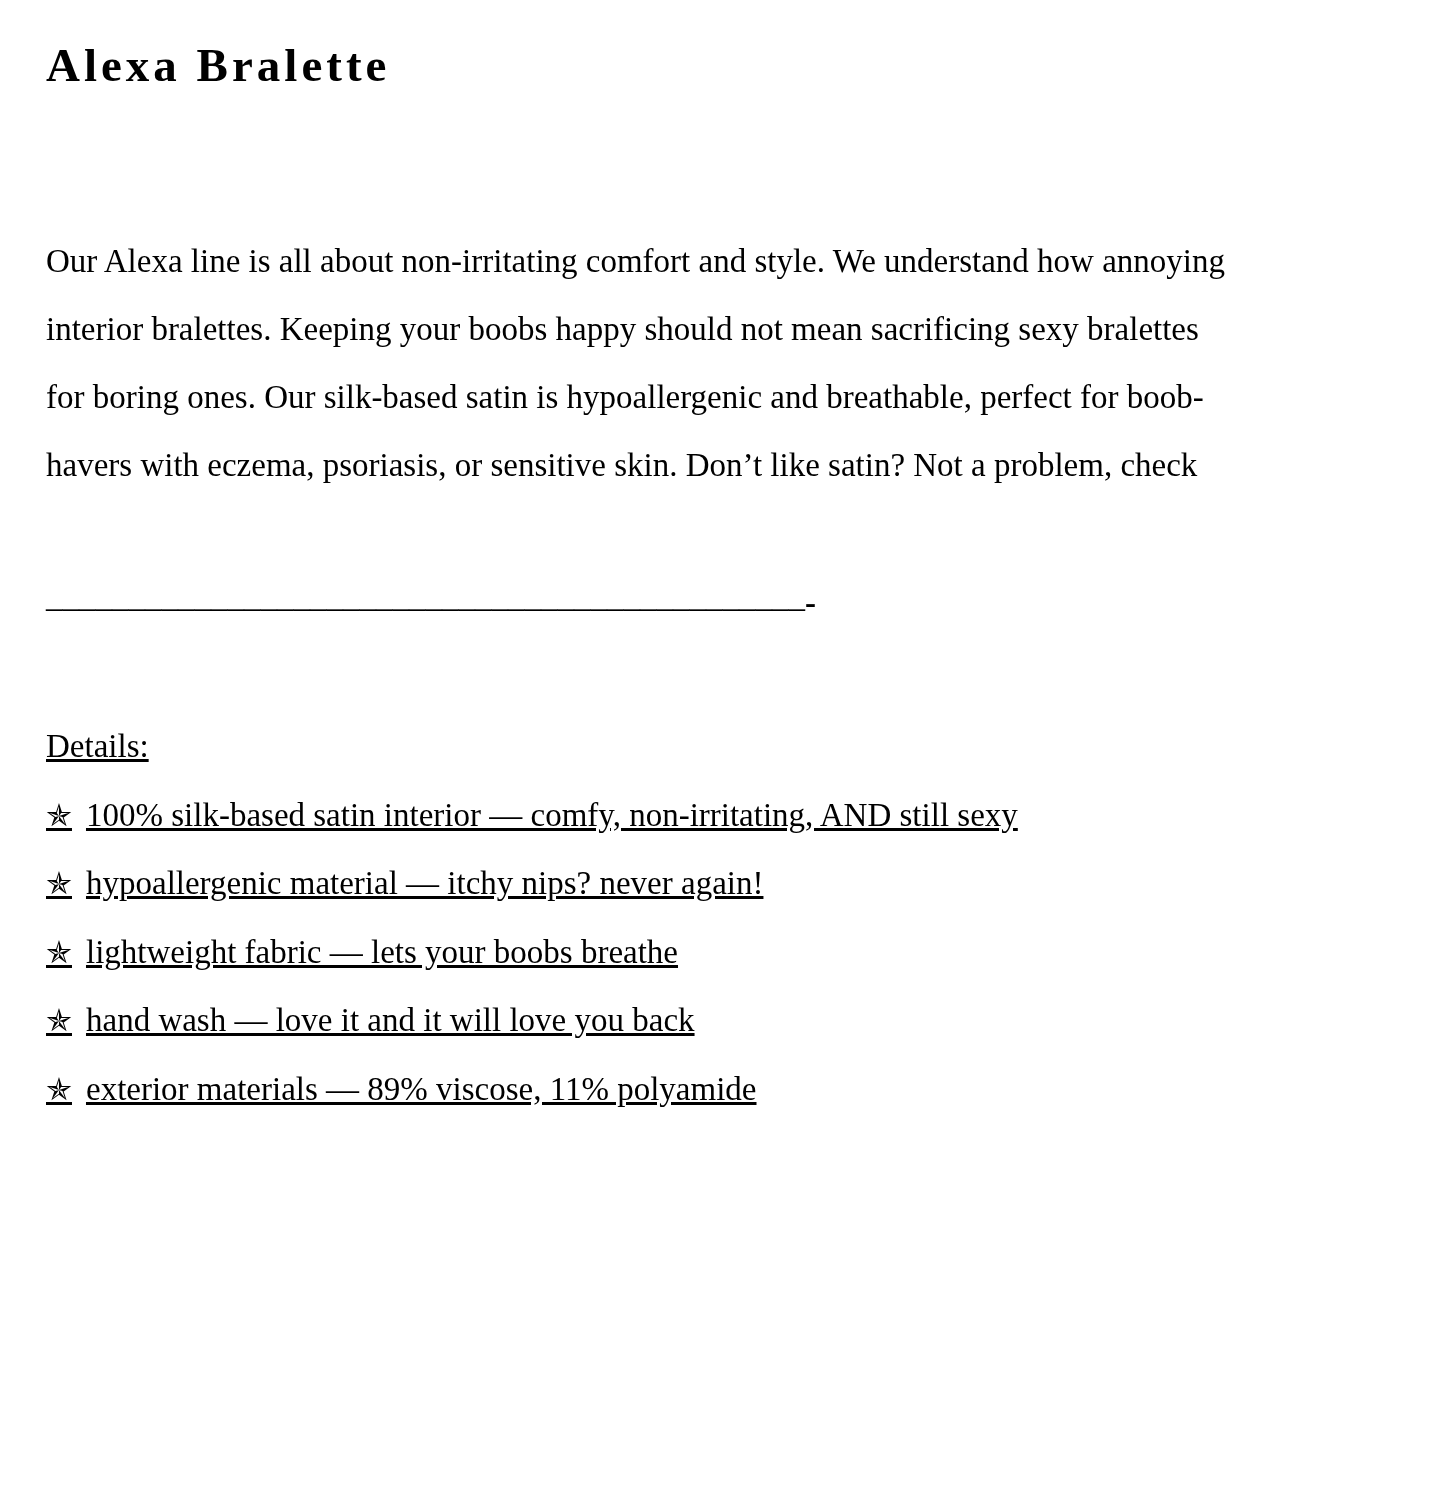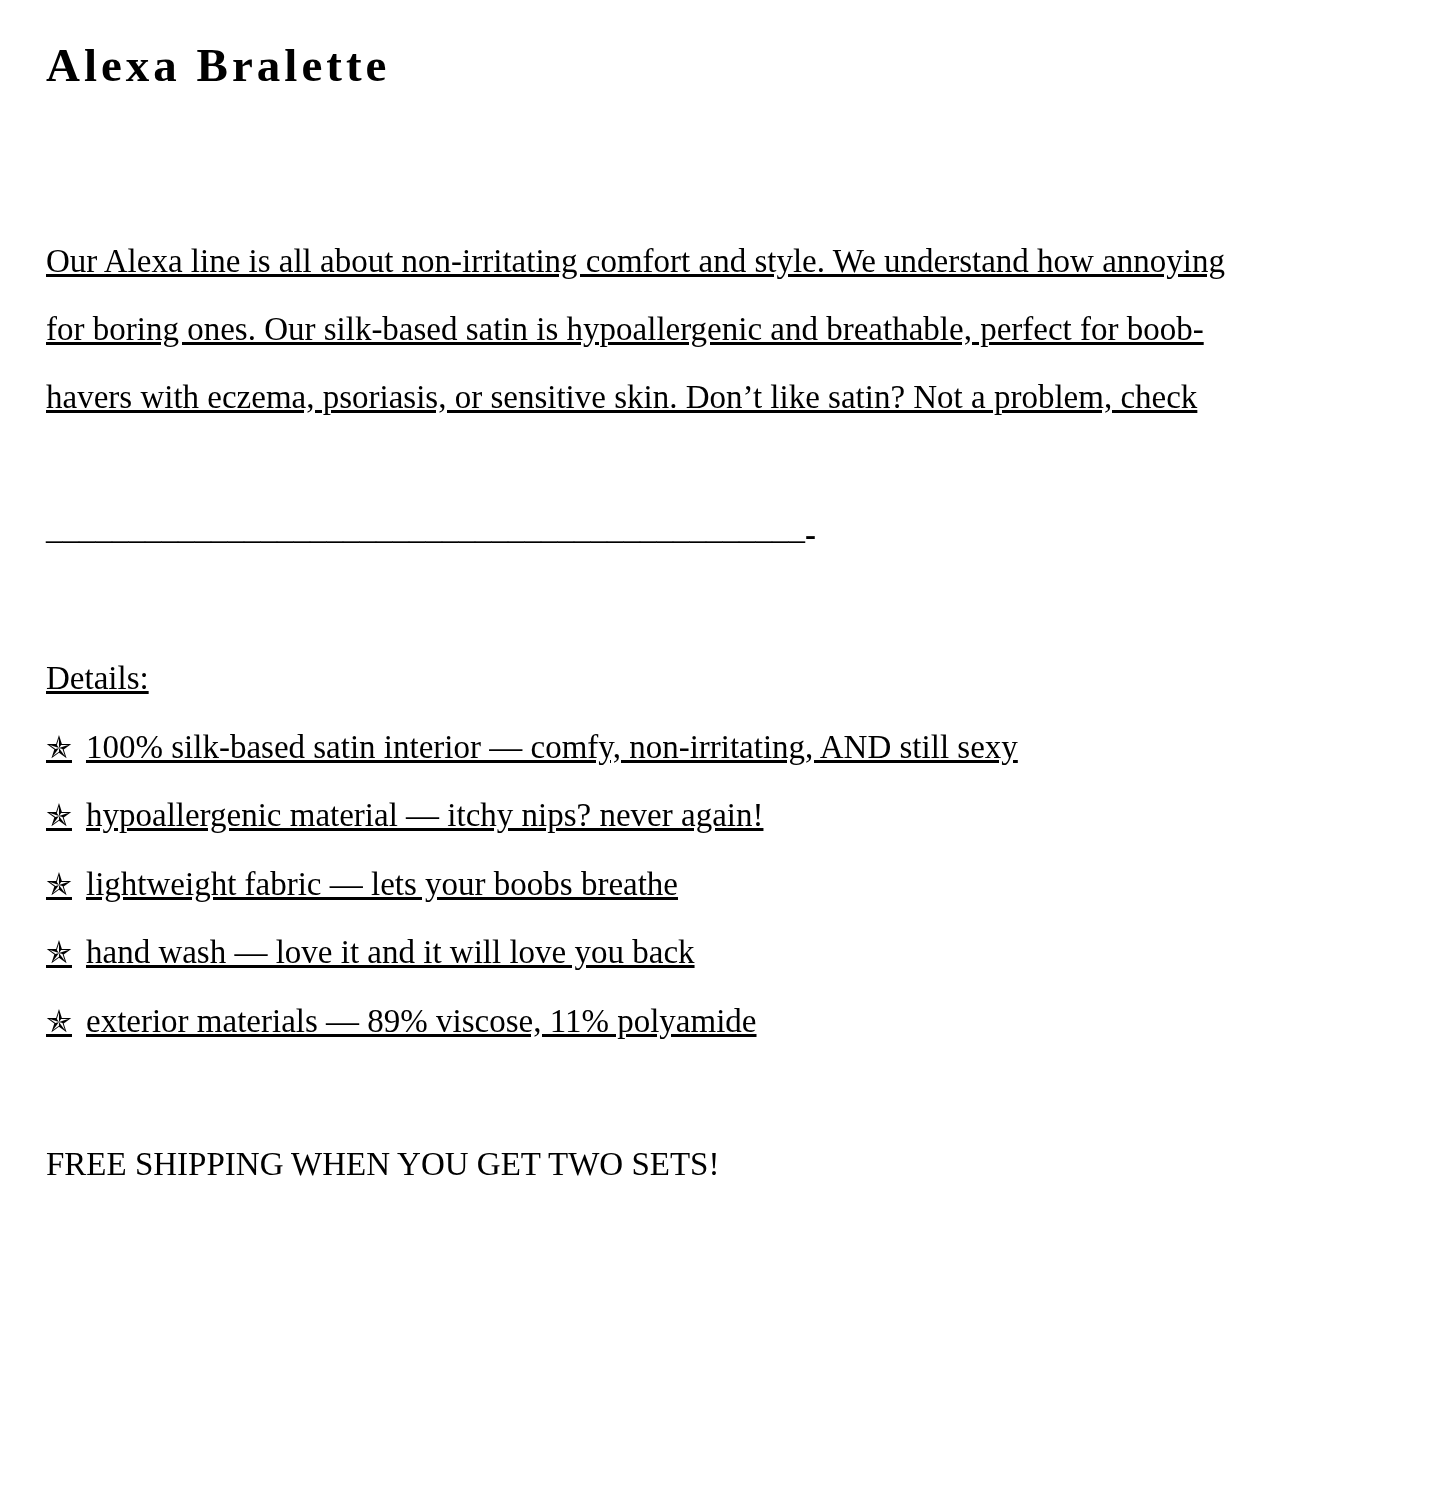--- a/index.html
+++ b/index.html
@@ -20,21 +20,20 @@
     font-size: 47px;
     font-weight: bold;
     line-height: 54px;
     letter-spacing: 4px;
     white-space: nowrap;
   }
   .intro {
     margin-top: 135px;
     font-size: 33px;
     line-height: 68px;
-    text-decoration: underline;
   }
   .intro-line { white-space: nowrap; }
   .cotton-link {
     color: #000000;
     text-decoration: underline;
     text-decoration-thickness: 2px;
     text-underline-offset: 5px;
     cursor: pointer;
   }
   .divider {
@@ -70,30 +69,30 @@
 </style>
 </head>
 <body>
 
 <div class="page">
 
   <h1 class="page-title">Alexa Bralette</h1>
 
   <div class="intro">
     <div class="intro-line">Our Alexa line is all about non-irritating comfort and style. We understand how annoying</div>
+    <div class="intro-line">interior bralettes. Keeping your boobs happy should not mean sacrificing sexy bralettes</div>
     <div class="intro-line">for boring ones. Our silk-based satin is hypoallergenic and breathable, perfect for boob-</div>
     <div class="intro-line">havers with eczema, psoriasis, or sensitive skin. Don’t like satin? Not a problem, check</div>
   </div>
 
   <div class="divider"><span>______________________________________________</span><span class="divider-tail">-</span></div>
 
   <div class="details">
     <div class="details-heading">Details:</div>
     <div class="bullet-line"><span class="star">✯</span><span>100% silk-based satin interior — comfy, non-irritating, AND still sexy</span></div>
     <div class="bullet-line"><span class="star">✯</span><span>hypoallergenic material — itchy nips? never again!</span></div>
     <div class="bullet-line"><span class="star">✯</span><span>lightweight fabric — lets your boobs breathe</span></div>
     <div class="bullet-line"><span class="star">✯</span><span>hand wash — love it and it will love you back</span></div>
     <div class="bullet-line"><span class="star">✯</span><span>exterior materials — 89% viscose, 11% polyamide</span></div>
   </div>
 
-  <div class="footer-note">FREE SHIPPING WHEN YOU GET TWO SETS!</div>
 
 </div>
 
 </body></html>

